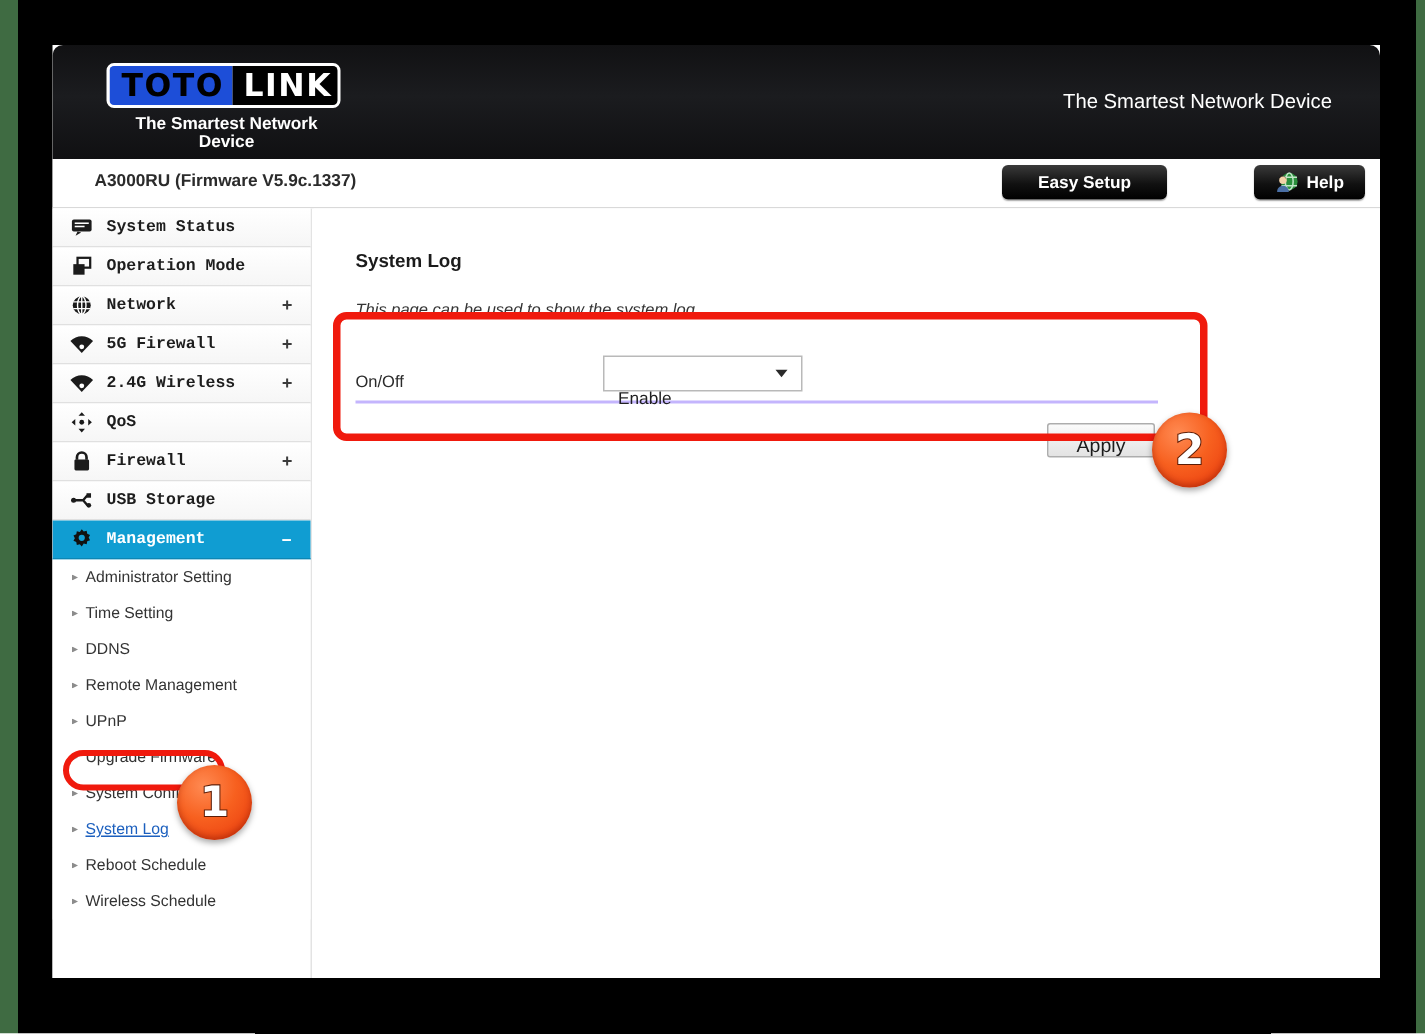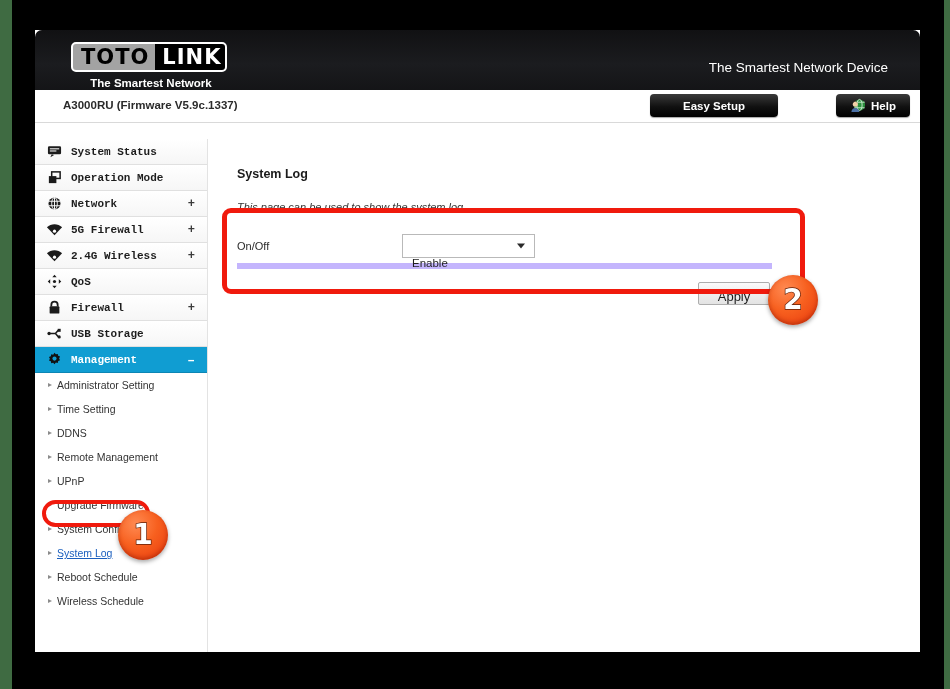--- a/index.html
+++ b/index.html
@@ -44,21 +44,21 @@
     width: 190px;
   }
   #logo-badge {
     width: 156px; height: 30px;
     border: 2px solid #ffffff;
     border-radius: 5px;
     background: #ffffff;
     display: flex; align-items: stretch; overflow: hidden;
   }
   #logo-toto {
-    background: #a3a3a3; color: #000000;
+    background: #1d4ed8; color: #000000;
     font-weight: bold; font-size: 21px; letter-spacing: 1px;
     padding: 0 6px 0 8px;
     display: flex; align-items: center; line-height: 1;
     font-family: "DejaVu Sans", sans-serif;
   }
   #logo-link {
     background: #000000; color: #ffffff;
     font-weight: bold; font-size: 21px; letter-spacing: 1px;
     padding: 0 9px 0 7px;
     display: flex; align-items: center; line-height: 1;
@@ -70,38 +70,38 @@
     color: #ffffff; font-size: 11.5px; font-weight: bold;
     text-align: center; width: 160px;
   }
   #header-slogan {
     position: absolute; right: 32px; top: 30px;
     color: #ffffff; font-size: 13.5px;
   }
 
   
   #modelbar {
-    position: absolute; left: 0; top: 60px; width: 885px; height: 33px;
+    position: absolute; left: 0; top: 76px; width: 885px; height: 33px;
     background: #ffffff;
     border-bottom: 1px solid #d9d9d9;
   }
   #model-text {
     position: absolute; left: 28px; top: 9px;
     font-size: 11.5px; font-weight: bold; color: #2b2b2b;
   }
   .hdr-btn {
     position: absolute; top: 4px; height: 23px;
     background: linear-gradient(180deg,#3a3a3a 0%, #111111 55%, #000000 100%);
     border-radius: 4px;
     color: #ffffff; font-size: 11.5px; font-weight: bold;
     display: flex; align-items: center; justify-content: center;
     cursor: pointer;
     box-shadow: 0 1px 1px rgba(0,0,0,.35);
   }
-  #btn-easy-setup { right: 142px; width: 128px; }
+  #btn-easy-setup { right: 142px; width: 110px; }
   #btn-help { right: 10px; width: 74px; gap: 5px; }
   #help-icon { width: 16px; height: 16px; flex: 0 0 16px; }
 
   
   #body-area {
     position: absolute; left: 0; top: 109px;
     width: 885px; height: 513px;
     background: #ffffff;
   }
   #sidebar {
@@ -176,23 +176,23 @@
   }
   #page-desc {
     font-size: 11px; color: #353535;
     margin-bottom: 22px;
     font-style: italic;
   }
   #form-panel {
     width: 535px;
   }
   #form-row {
-    display: flex; align-items: center;
+    display: flex; align-items: flex-end;
     height: 34px;
-    border-bottom: 6px solid #c4b5fd;
+    border-bottom: 2px solid #c4b5fd;
     padding-bottom: 6px;
   }
   #onoff-label {
     width: 165px; font-size: 11px; color: #2b2b2b;
   }
   #onoff-select {
     position: relative;
     width: 133px; height: 24px;
     border: 1px solid #b9b9b9;
     background: #ffffff;

